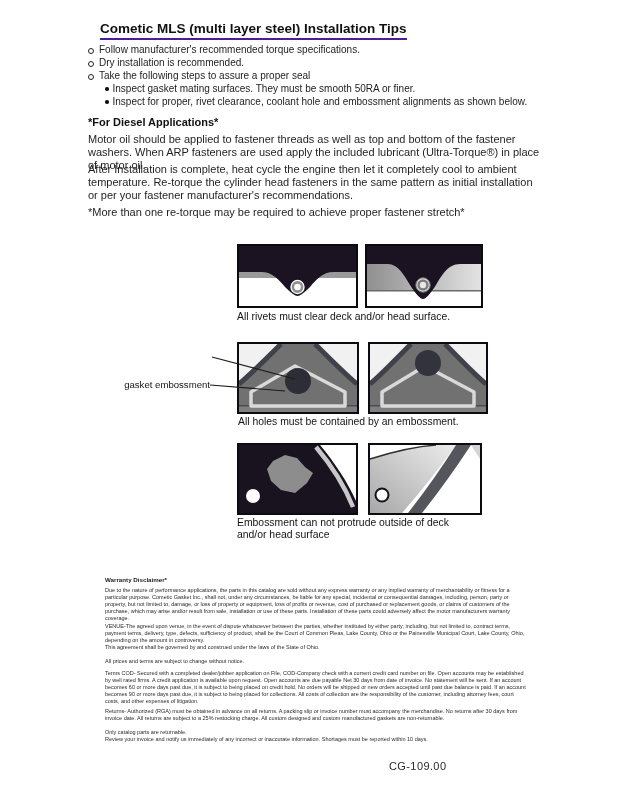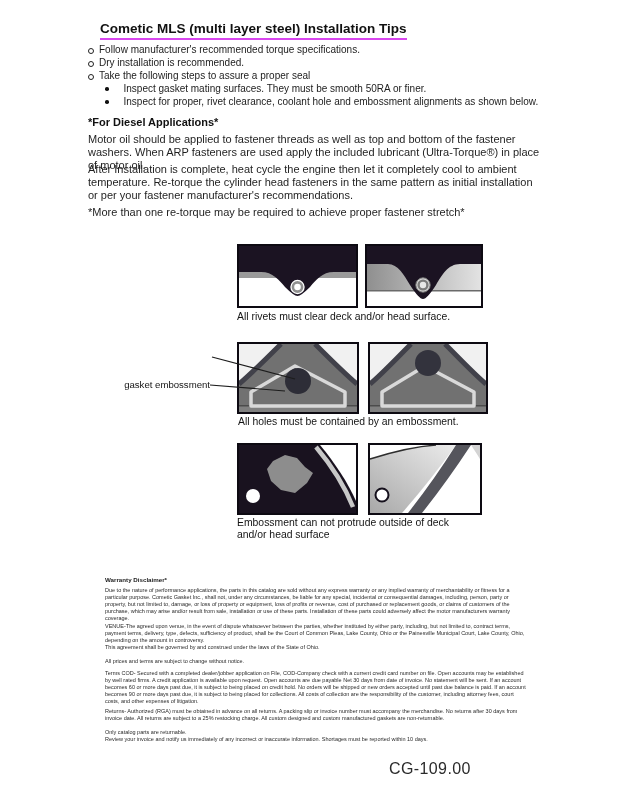--- a/index.html
+++ b/index.html
@@ -4,45 +4,45 @@
 <style>
   html,body{margin:0;padding:0;background:#ffffff;}
   .page{
     position:relative;width:618px;height:800px;background:#ffffff;
     font-family:"Liberation Sans","DejaVu Sans",sans-serif;color:#1c1c1c;
     overflow:hidden;
   }
   .abs{position:absolute;}
   .title{
     left:100px;top:21px;font-size:13.5px;font-weight:bold;color:#111;
-    border-bottom:2px solid #d946ef;padding-bottom:2px;
+    border-bottom:2px solid #4c1d95;padding-bottom:2px;
   }
   .bullets{left:88px;top:44px;font-size:10px;line-height:12.9px;width:470px;}
   .b-row{display:flex;align-items:flex-start;}
   .b-marker{
     flex:0 0 auto;width:4px;height:4px;border:1px solid #222;border-radius:50%;
     margin:4px 5px 0 0;background:#fff;
   }
-  .sub{margin-left:17px;gap:11px;}
+  .sub{margin-left:17px;}
   .sb-marker{
     flex:0 0 auto;width:3.5px;height:3.5px;border-radius:50%;background:#111;
     margin:4.5px 4px 0 0;
   }
   .diesel-h{left:88px;top:116px;font-size:11px;font-weight:bold;color:#111;}
   .para{left:88px;width:456px;font-size:11px;line-height:13px;color:#1f1f1f;}
   .p1{top:133px;}
   .p2{top:163px;}
   .p3{top:206px;}
   .dg-label{font-size:13.5px;color:#000000;text-align:center;letter-spacing:.3px;margin-top:40px;}
   .caption{font-size:10.4px;color:#141414;}
   .pre{white-space:pre-line;}
   .ann{font-size:9.6px;line-height:11.5px;color:#151515;text-align:right;width:110px;}
   .legal{left:105px;width:424px;font-size:5.5px;line-height:6.9px;color:#2a2a2a;}
   .legal-h{font-weight:bold;font-size:6.2px;color:#1a1a1a;}
-  .footer{left:389px;top:760px;font-size:16px;color:#2b2b2b;letter-spacing:.4px;}
+  .footer{left:389px;top:760px;font-size:11px;color:#2b2b2b;letter-spacing:.4px;}
   svg{display:block;}
   .noptr{pointer-events:none;}
 </style>
 </head>
 <body>
 
 <div class="page">
 
   <div class="abs title">Cometic MLS (multi layer steel) Installation Tips</div>
 

